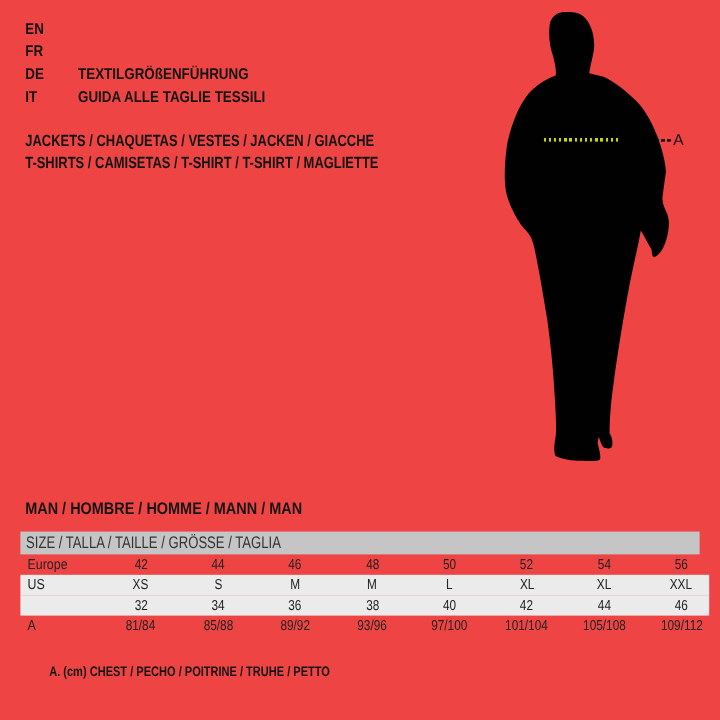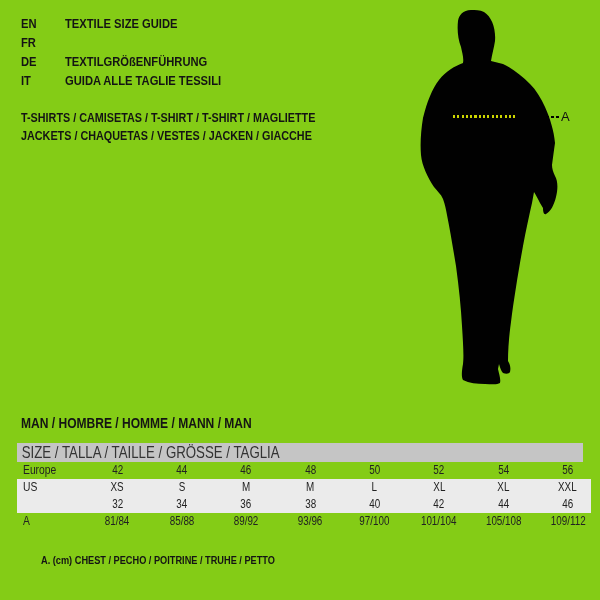--- a/index.html
+++ b/index.html
@@ -1,17 +1,17 @@
 <!DOCTYPE html>
 <html><head>
 <meta charset="utf-8">
 <style>
   html,body{margin:0;padding:0;background:#ffffff;}
   .canvas{
-    position:relative;width:600px;height:600px;background:#84cc16;overflow:hidden;
+    position:relative;width:600px;height:600px;background:#ef4444;overflow:hidden;
     font-family:"Liberation Sans",sans-serif;color:#141414;
     -webkit-font-smoothing:antialiased;
   }
   
   .cnd{display:inline-block;transform:scaleX(.86);transform-origin:0 50%;white-space:nowrap;}
   .cnd80{display:inline-block;transform:scaleX(.80);transform-origin:0 50%;white-space:nowrap;}
   .cndc{display:inline-block;transform:scaleX(.82);white-space:nowrap;}
 
   
   .lang-list{position:absolute;left:21px;top:14px;}
@@ -28,57 +28,56 @@
     background:repeating-linear-gradient(90deg,#ccd500 0,#ccd500 2px,transparent 2px,transparent 4.3px);}
   .dash-black{position:absolute;left:546px;top:116px;width:13px;height:2px;
     background:repeating-linear-gradient(90deg,#000 0,#000 3px,transparent 3px,transparent 5px);}
   .measure-label{position:absolute;left:561px;top:109px;font-size:13px;line-height:15px;color:#111;}
 
   
   .section-title{position:absolute;left:21px;top:415px;font-weight:bold;font-size:14px;line-height:16px;}
 
   
   .size-table{position:absolute;left:17px;top:443px;width:583px;font-size:12px;color:#222;}
-  .t-header{position:relative;height:19px;line-height:19px;font-size:17px;color:#333;}
+  .t-header{position:relative;height:19px;line-height:19px;font-size:14px;color:#333;}
   .t-header::before{content:"";position:absolute;left:0;right:17px;top:0;bottom:0;background:#c5c5c5;}
   .t-header-text{position:relative;padding-left:6px;transform-origin:0 50%;transform:scaleX(.78);display:inline-block;white-space:nowrap;}
   .t-row{position:relative;display:flex;height:17px;line-height:17px;}
   .t-row.striped::before{content:"";position:absolute;left:0;right:9px;top:0;bottom:0;background:#ebebeb;}
   .t-label{position:relative;width:68px;padding-left:6px;box-sizing:border-box;}
   .t-cell{position:relative;flex:1;text-align:center;}
 
   
   .footnote{position:absolute;left:19px;top:552px;font-weight:bold;font-size:11.5px;line-height:16px;margin-left:22px;}
 </style>
 </head>
 <body>
 
 <div class="canvas">
 
   <div class="lang-list">
     <div class="lang-row">
       <div class="lang-code"><span class="cnd">EN</span></div>
-      <div><span class="cnd">TEXTILE SIZE GUIDE</span></div>
     </div>
     <div class="lang-row">
       <div class="lang-code"><span class="cnd">FR</span></div>
     </div>
     <div class="lang-row">
       <div class="lang-code"><span class="cnd">DE</span></div>
       <div><span class="cnd">TEXTILGRÖßENFÜHRUNG</span></div>
     </div>
     <div class="lang-row">
       <div class="lang-code"><span class="cnd">IT</span></div>
       <div><span class="cnd">GUIDA ALLE TAGLIE TESSILI</span></div>
     </div>
   </div>
 
   <div class="cats">
+    <div class="cat-line"><span class="cnd80">JACKETS / CHAQUETAS / VESTES / JACKEN / GIACCHE</span></div>
     <div class="cat-line"><span class="cnd80">T-SHIRTS / CAMISETAS / T-SHIRT / T-SHIRT / MAGLIETTE</span></div>
-    <div class="cat-line"><span class="cnd80">JACKETS / CHAQUETAS / VESTES / JACKEN / GIACCHE</span></div>
   </div>
 
   <svg class="figure-svg" width="150" height="378" viewBox="0 0 150 378" aria-hidden="true">
     <path fill="#010101" d="
       M56,2
       C48,2 44,7 43,13
       C42,22 43,31 46,39
       C47,44 49,50 48,55
       C40,58 31,63 24,72
       C17,81 12,94 8,110

